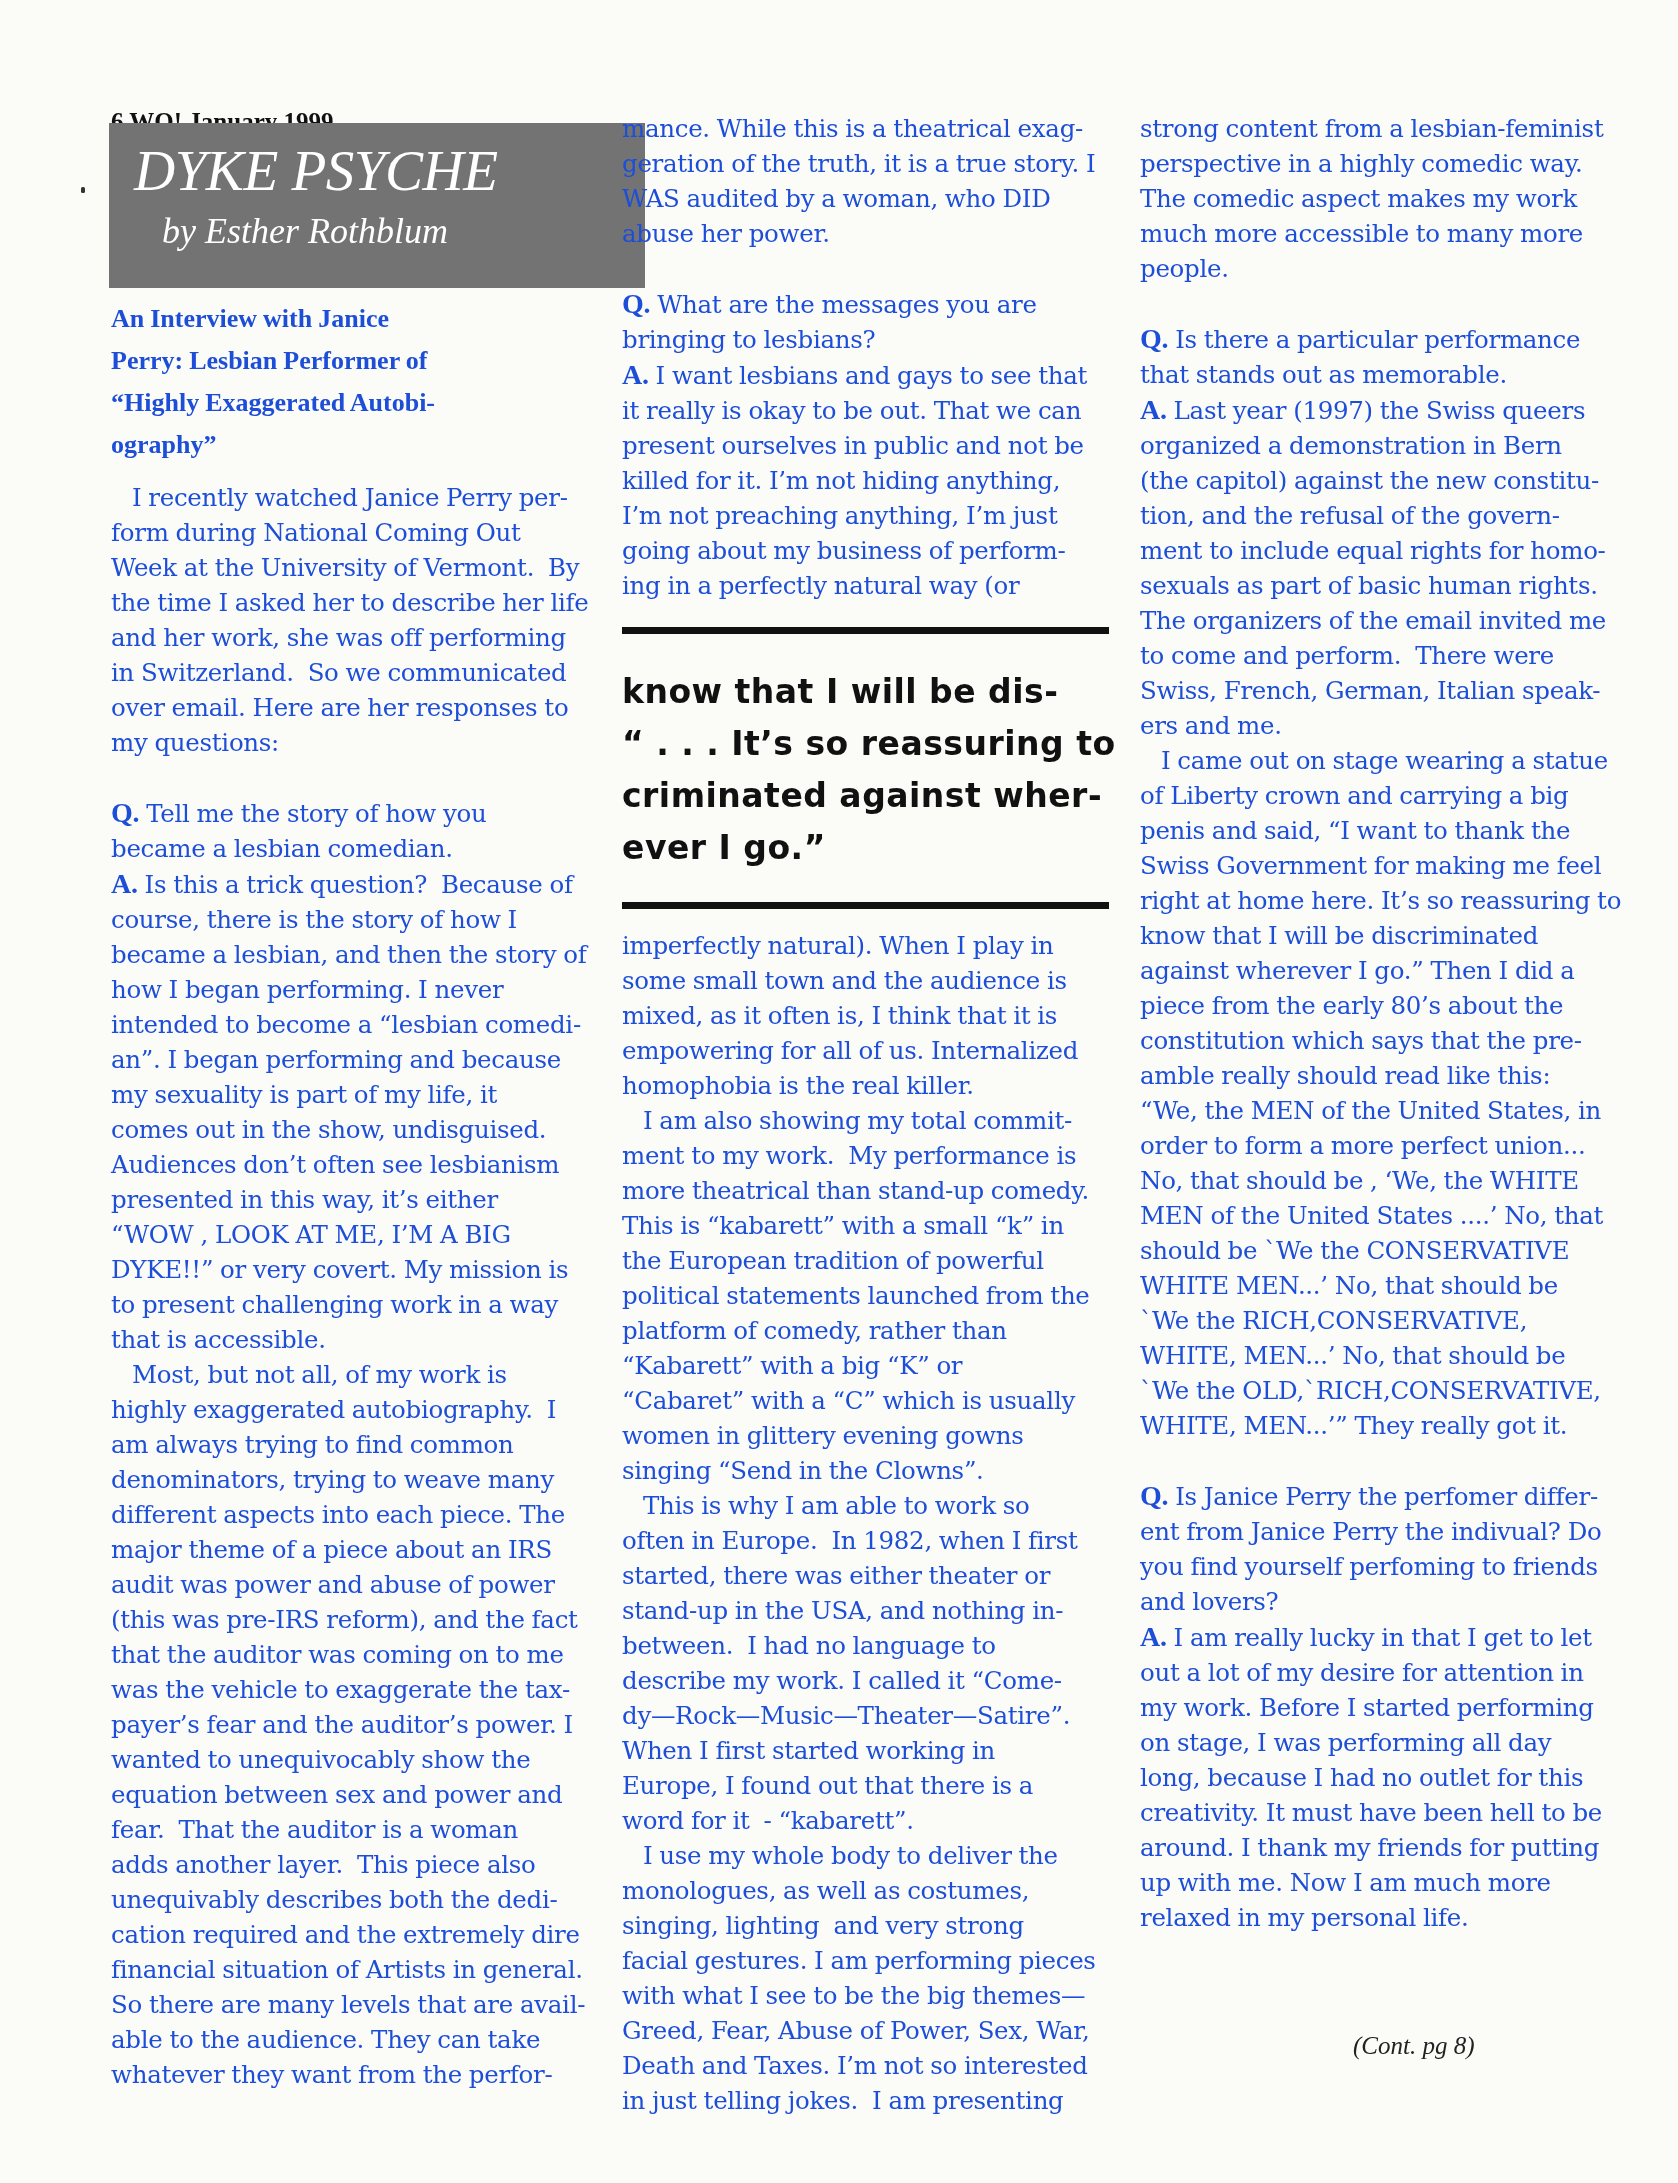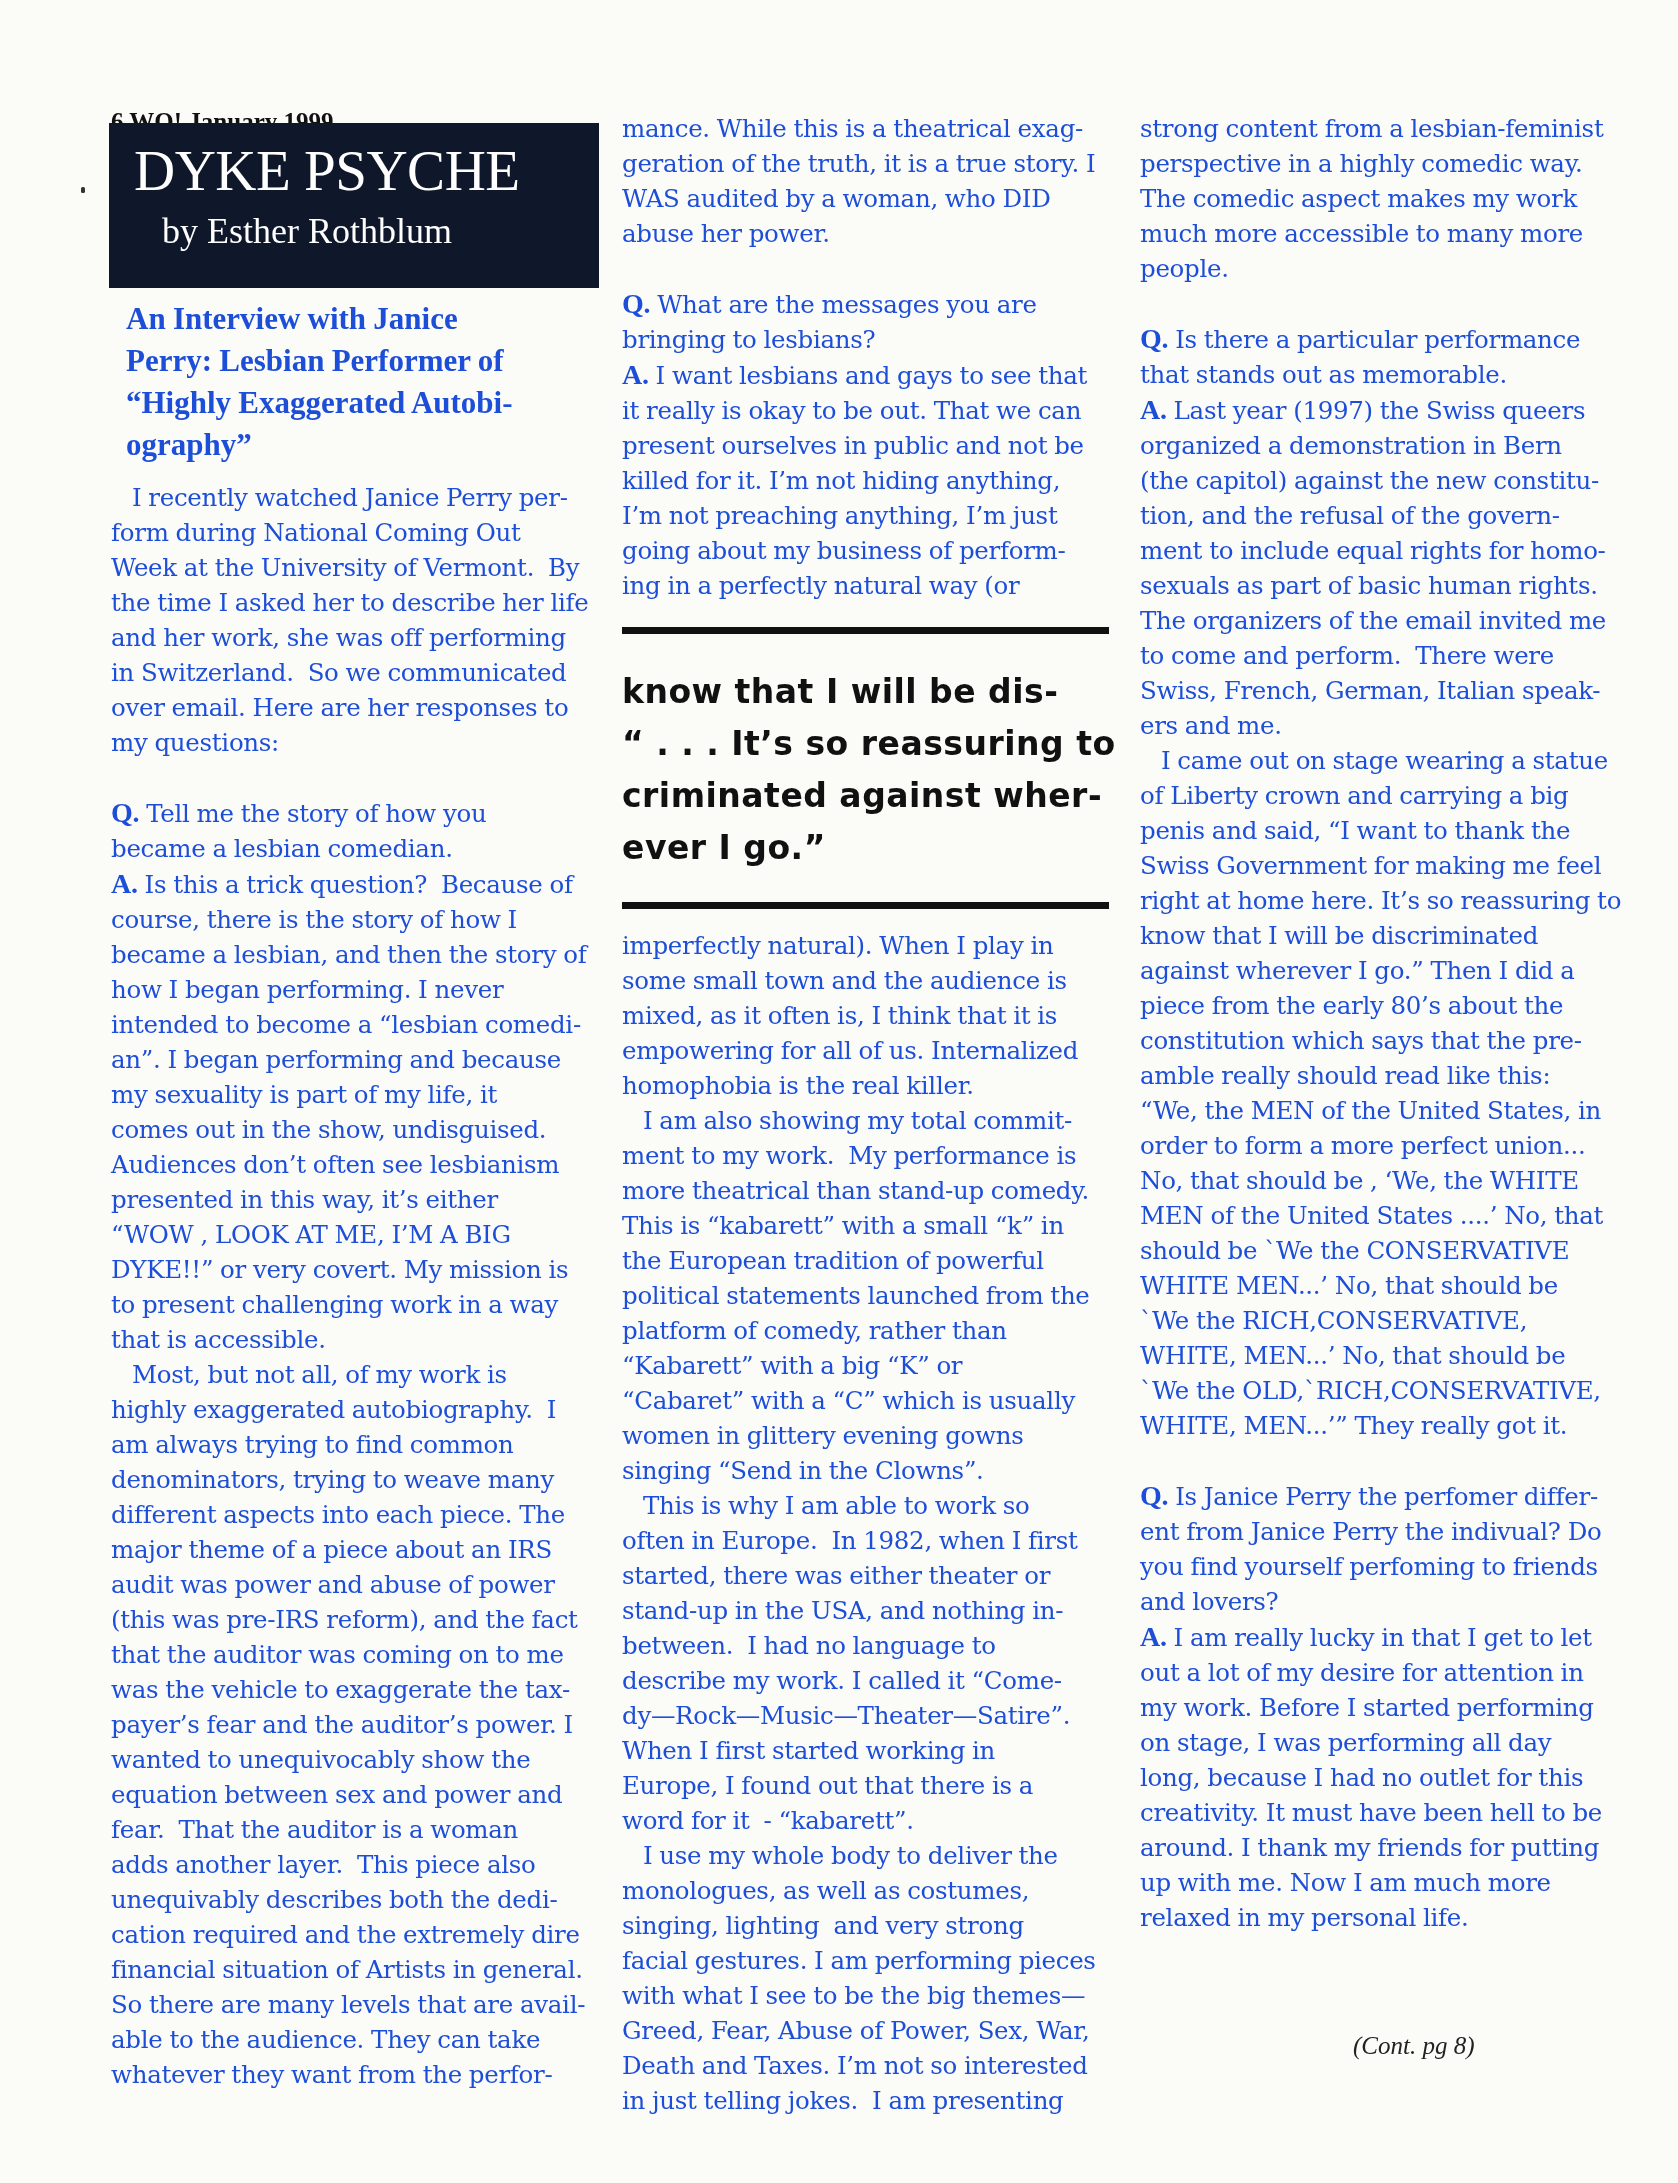--- a/index.html
+++ b/index.html
@@ -5,42 +5,42 @@
     html, body { margin: 0; padding: 0; }
     body {
       width: 1679px; height: 2183px; background: #fbfbf8; position: relative; overflow: hidden;
       font-family: "DejaVu Serif", "Liberation Serif", serif; color: #1a1a1a;
     }
     .folio {
       position: absolute; left: 111px; top: 81px;
       font-family: "Liberation Serif", serif; font-weight: bold; font-size: 25px; color: #111; margin-top: 27px;
     }
     .header-box {
-      position: absolute; left: 109px; top: 123px; width: 490px; height: 165px;
-      background: #0f172a; color: #fff;
+      position: absolute; left: 109px; top: 123px; width: 536px; height: 165px;
+      background: #737373; color: #fff; font-style: italic;
     }
     .header-title {
       position: absolute; left: 25px; top: 19px;
       font-family: "Liberation Serif", serif; font-size: 57px; letter-spacing: -0.5px; line-height: 1;
     }
     .header-byline {
       position: absolute; left: 25px; top: 90px;
       font-family: "Liberation Serif", serif; font-size: 36px; line-height: 1; margin-left: 28px;
     }
     .col {
       position: absolute; font-family: "DejaVu Serif", serif; font-size: 24.5px; line-height: 35px;
       letter-spacing: -0.3px; word-spacing: -0.5px; color: #1d4ed8;
     }
     .col-left { left: 111px; top: 298px; width: 464px; }
     .col-mid { left: 622px; top: 111px; width: 490px; }
     .col-right { left: 1140px; top: 111px; width: 485px; }
     .line { display: block; white-space: pre; }
     .subhead {
-      font-family: "Liberation Serif", serif; font-weight: bold; font-size: 31px; line-height: 42px;
-      letter-spacing: 0; margin-bottom: 14px; margin-left: 15px;
+      font-family: "Liberation Serif", serif; font-weight: bold; font-size: 26px; line-height: 42px;
+      letter-spacing: 0; margin-bottom: 14px;
     }
     .gap { display: block; height: 35px; }
     .qa-label { font-weight: bold; font-family: "Liberation Serif", serif; font-size: 28px; }
     .rule { position: absolute; left: 622px; width: 487px; height: 7px; background: #111; }
     .pullquote {
       position: absolute; left: 622px; top: 666px; width: 495px;
       font-family: "DejaVu Sans", sans-serif; font-weight: bold; font-size: 33px; line-height: 52px;
       letter-spacing: 0.5px; color: #111;
     }
     .cont {

